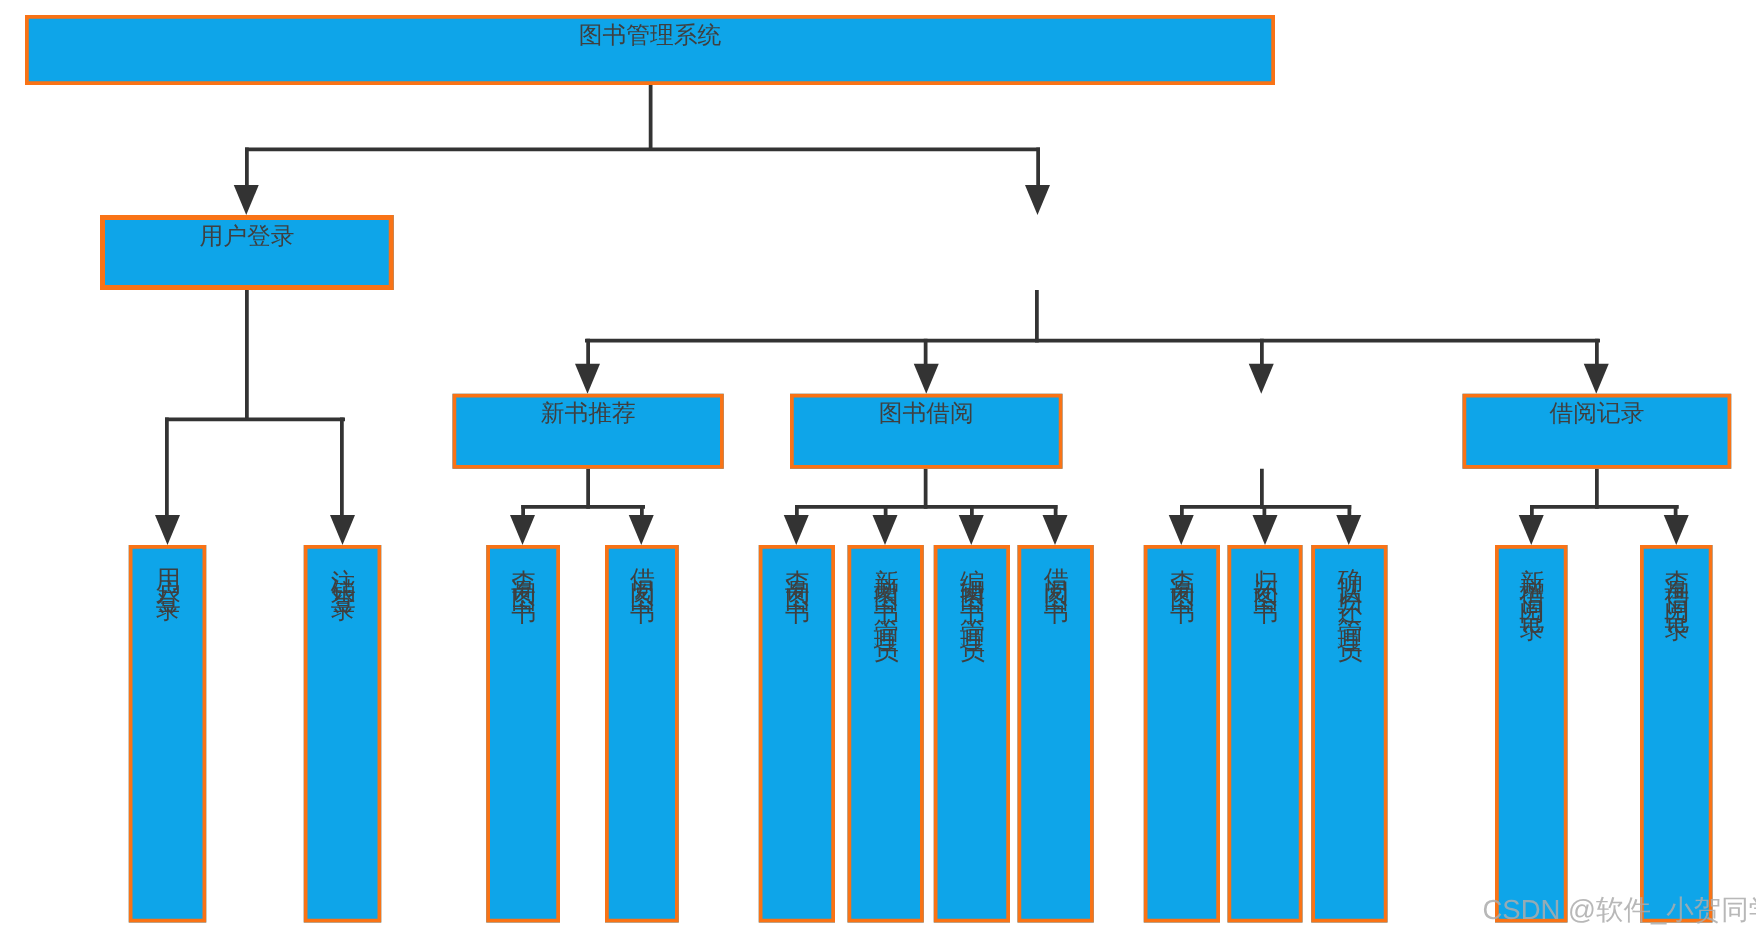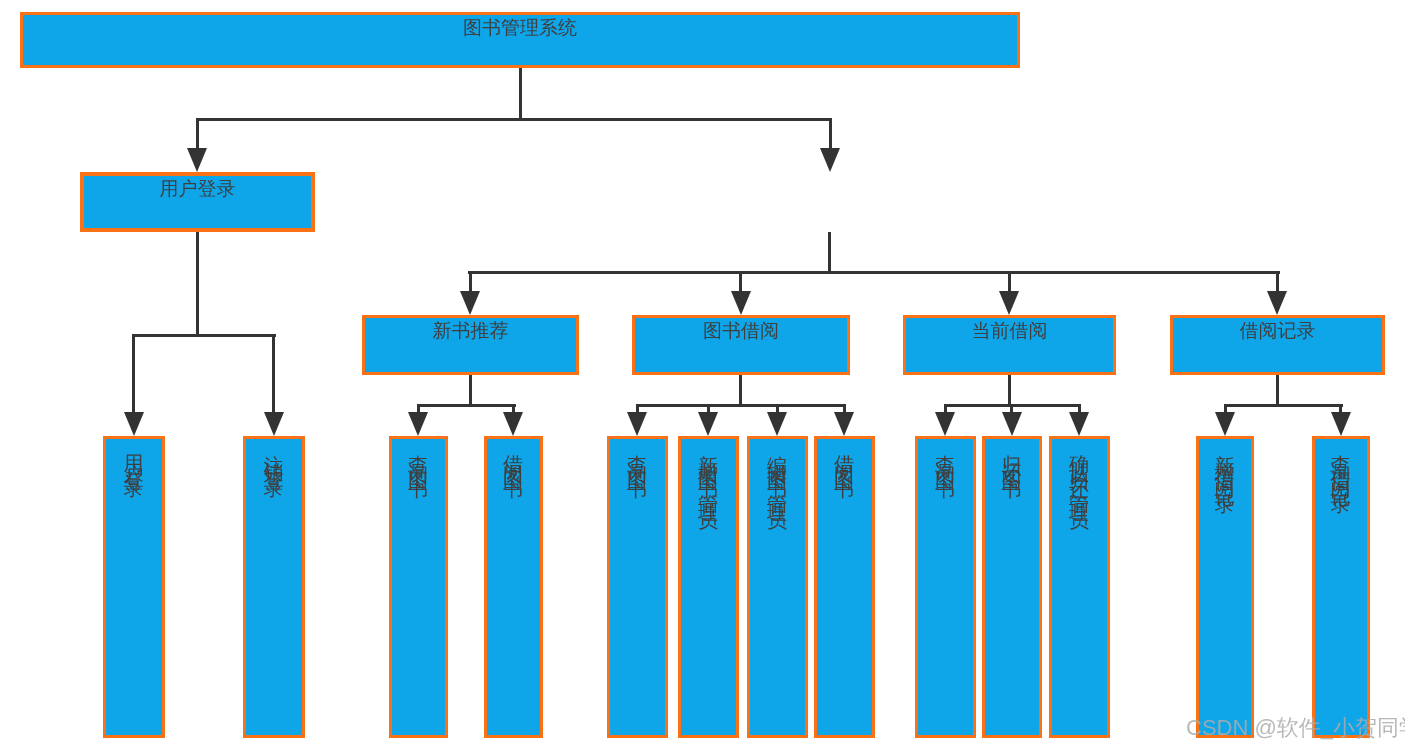--- a/index.html
+++ b/index.html
@@ -67,23 +67,20 @@
   <div class="vline" style="left:1008px;top:271px;height:24px;"></div>
   <div class="arrow" style="left:999px;top:291px;"></div>
   <div class="vline" style="left:1276px;top:271px;height:24px;"></div>
   <div class="arrow" style="left:1267px;top:291px;"></div>
 
   <div class="box" style="left:362px;top:315px;width:217px;height:60px;">
     <span>新书推荐</span>
   </div>
   <div class="box" style="left:632px;top:315px;width:218px;height:60px;">
     <span>图书借阅</span>
-  </div>
-  <div class="box" style="left:903px;top:315px;width:213px;height:60px;">
-    <span>当前借阅</span>
   </div>
   <div class="box" style="left:1170px;top:315px;width:215px;height:60px;">
     <span>借阅记录</span>
   </div>
 
   <div class="vline" style="left:469px;top:375px;height:32px;"></div>
   <div class="hline" style="left:417px;top:404px;width:99px;"></div>
   <div class="vline" style="left:417px;top:404px;height:12px;"></div>
   <div class="arrow" style="left:408px;top:412px;"></div>
   <div class="vline" style="left:512px;top:404px;height:12px;"></div>

